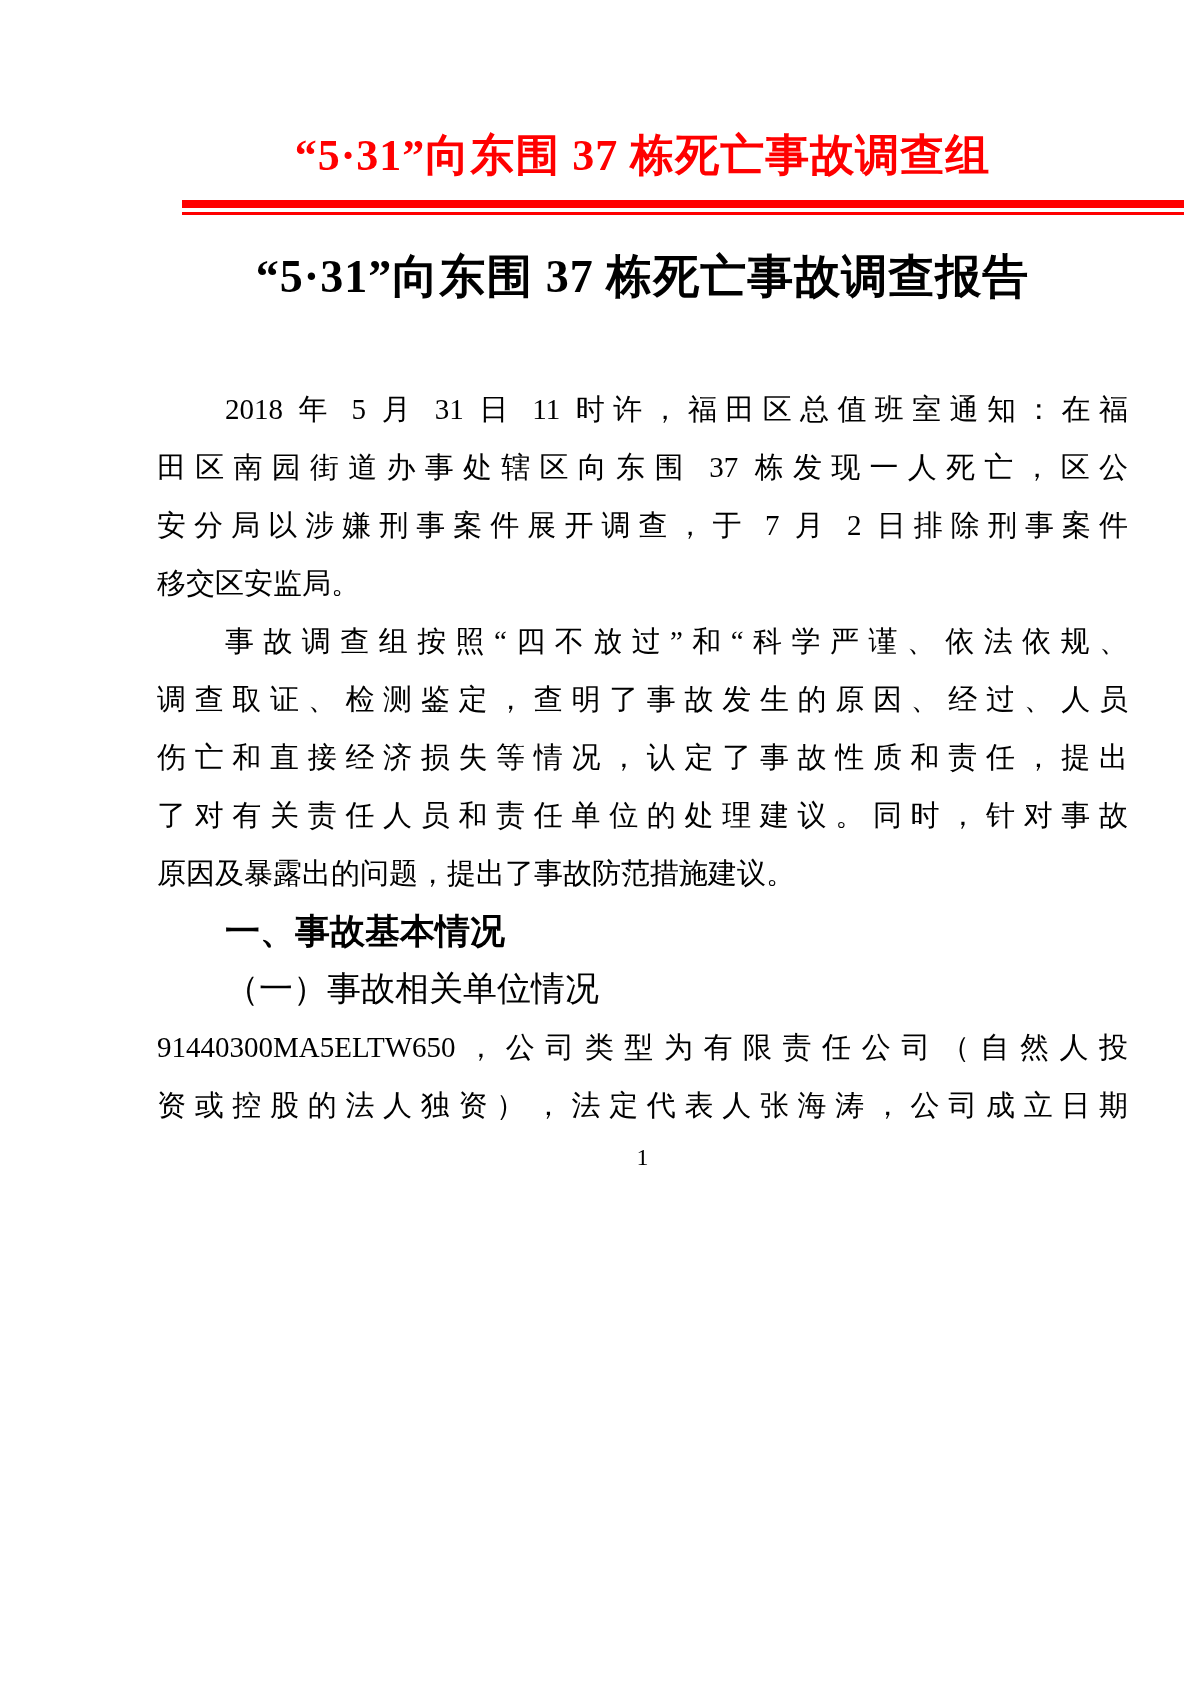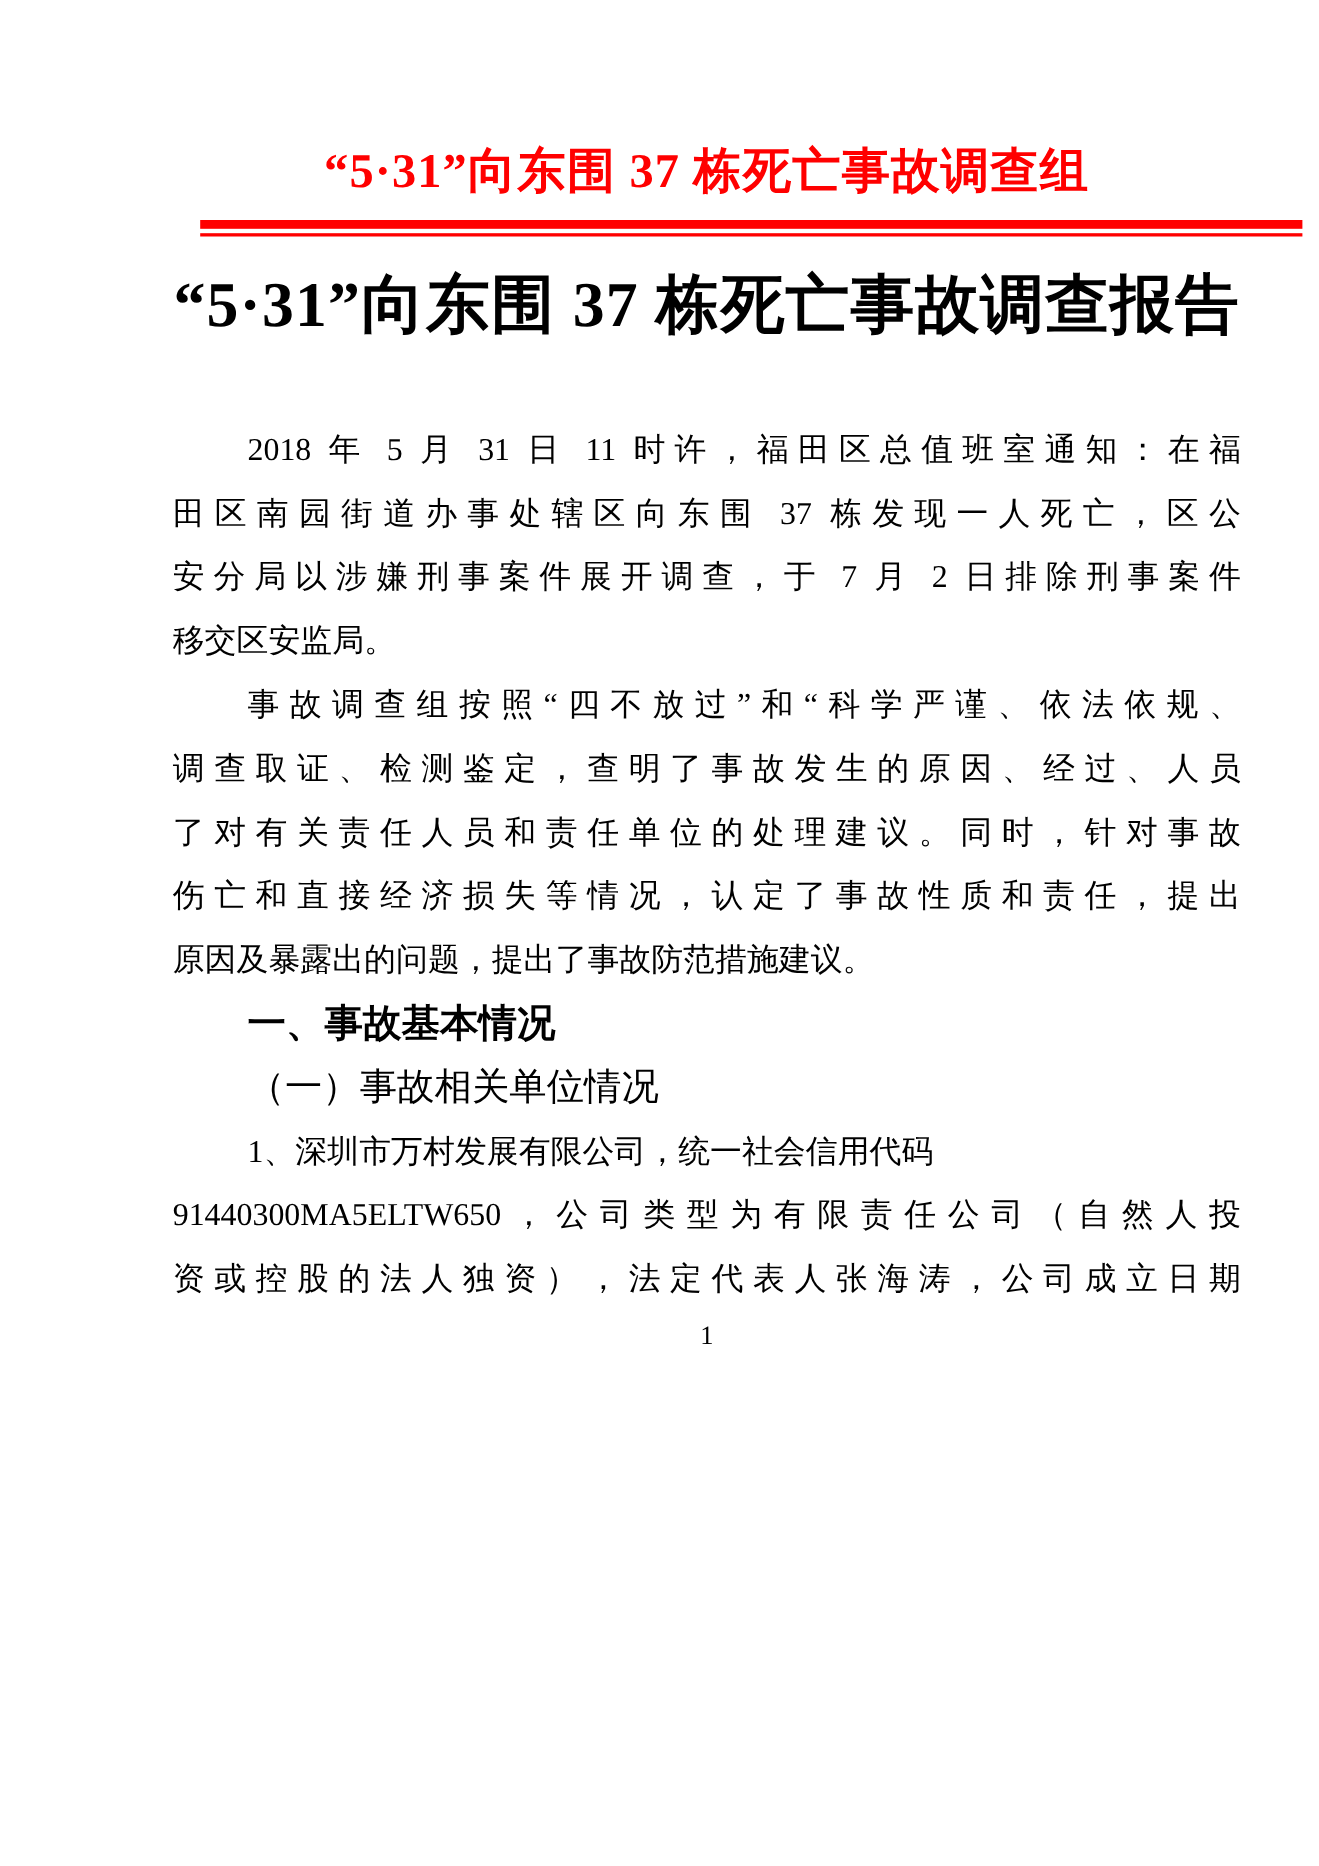--- a/index.html
+++ b/index.html
@@ -33,21 +33,21 @@
     margin-left: 25px;
     margin-right: -56px;
     height: 4px;
     border-top: 8px solid #ff0000;
     border-bottom: 3px solid #ff0000;
   }
   .doc-title {
     margin: 34px 0 0 0;
     text-align: center;
     font-weight: 700;
-    font-size: 58px;
+    font-size: 46px;
     line-height: 56px;
     letter-spacing: 1px;
     white-space: nowrap;
   }
   .content {
     margin-top: 75px;
   }
   .line {
     height: 58px;
     line-height: 58px;
@@ -93,31 +93,30 @@
   <div class="content">
       <div class="block paragraph">
         <div class="line justify indent">2018 年 5 月 31 日 11 时许，福田区总值班室通知：在福</div>
         <div class="line justify">田区南园街道办事处辖区向东围 37 栋发现一人死亡，区公</div>
         <div class="line justify">安分局以涉嫌刑事案件展开调查，于 7 月 2 日排除刑事案件</div>
         <div class="line">移交区安监局。</div>
       </div>
       <div class="block paragraph">
         <div class="line justify indent">事故调查组按照“四不放过”和“科学严谨、依法依规、</div>
         <div class="line justify">调查取证、检测鉴定，查明了事故发生的原因、经过、人员</div>
+        <div class="line justify">伤亡和直接经济损失等情况，认定了事故性质和责任，提出</div>
         <div class="line justify">了对有关责任人员和责任单位的处理建议。同时，针对事故</div>
-        <div class="line justify">伤亡和直接经济损失等情况，认定了事故性质和责任，提出</div>
         <div class="line">原因及暴露出的问题，提出了事故防范措施建议。</div>
       </div>
       <div class="block heading">
         <div class="line indent">一、事故基本情况</div>
       </div>
       <div class="block subheading">
         <div class="line indent">（一）事故相关单位情况</div>
       </div>
       <div class="block paragraph">
-        <div class="line indent">1、深圳市万村发展有限公司，统一社会信用代码</div>
         <div class="line justify">91440300MA5ELTW650，公司类型为有限责任公司（自然人投</div>
         <div class="line justify">资或控股的法人独资），法定代表人张海涛，公司成立日期</div>
       </div>
     </div>
 
   <div class="page-number">1</div>
 </div>
 
 </body></html>

